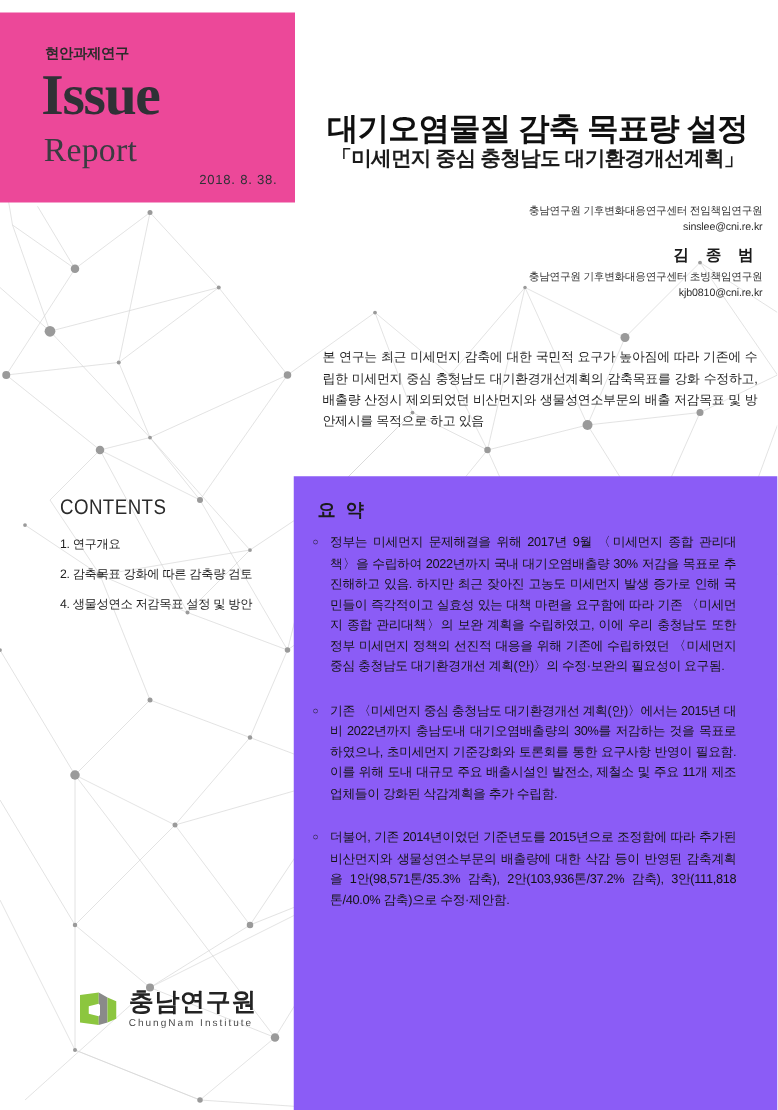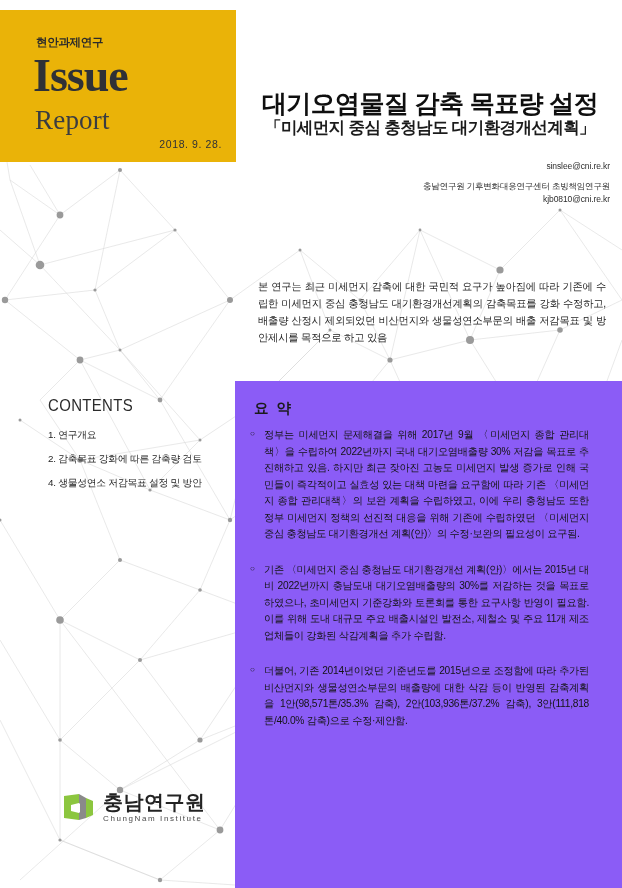--- a/index.html
+++ b/index.html
@@ -34,21 +34,21 @@
     pointer-events: none;
   }
 
   
   #masthead {
     position: absolute;
     left: 0;
     top: 10px;
     width: 236px;
     height: 152px;
-    background: #eab308;
+    background: #ec4899;
     z-index: 3;
   }
   #kicker {
     position: absolute;
     left: 36px;
     top: 25px;
     font-size: 11.5px;
     font-weight: bold;
     color: #2b2b2b;
     letter-spacing: -0.3px;
@@ -389,33 +389,35 @@
         <span class="marker">○</span>
         <span>더불어, 기존 2014년이었던 기준년도를 2015년으로 조정함에 따라 추가된 비산먼지와 생물성연소부문의 배출량에 대한 삭감 등이 반영된 감축계획을 1안(98,571톤/35.3% 감축), 2안(103,936톤/37.2% 감축), 3안(111,818톤/40.0% 감축)으로 수정·제안함.</span>
       </div>
     </div>
   </div>
 
   <div id="masthead">
     <div id="kicker">현안과제연구</div>
     <div id="issue-word">Issue</div>
     <div id="report-word">Report</div>
-    <div id="issue-date">2018. 9. 28.</div>
+    <div id="issue-date">2018. 8. 38.</div>
   </div>
 
   <div id="title-block">
     <div id="main-title">대기오염물질 감축 목표량 설정</div>
     <div id="subtitle">「미세먼지 중심 충청남도 대기환경개선계획」</div>
   </div>
 
   <div id="authors">
     <div class="author-block">
+      <div class="author-affil">충남연구원 기후변화대응연구센터 전임책임연구원</div>
       <div class="author-email">sinslee@cni.re.kr</div>
     </div>
     <div class="author-block">
+      <div class="author-name">김 종 범</div>
       <div class="author-affil">충남연구원 기후변화대응연구센터 초빙책임연구원</div>
       <div class="author-email">kjb0810@cni.re.kr</div>
     </div>
   </div>
 
   <div id="abstract">본 연구는 최근 미세먼지 감축에 대한 국민적 요구가 높아짐에 따라 기존에 수립한 미세먼지 중심 충청남도 대기환경개선계획의 감축목표를 강화 수정하고, 배출량 산정시 제외되었던 비산먼지와 생물성연소부문의 배출 저감목표 및 방안제시를 목적으로 하고 있음</div>
 
   <div id="contents">
     <div id="contents-heading">CONTENTS</div>
     <div class="contents-item">1. 연구개요</div>

